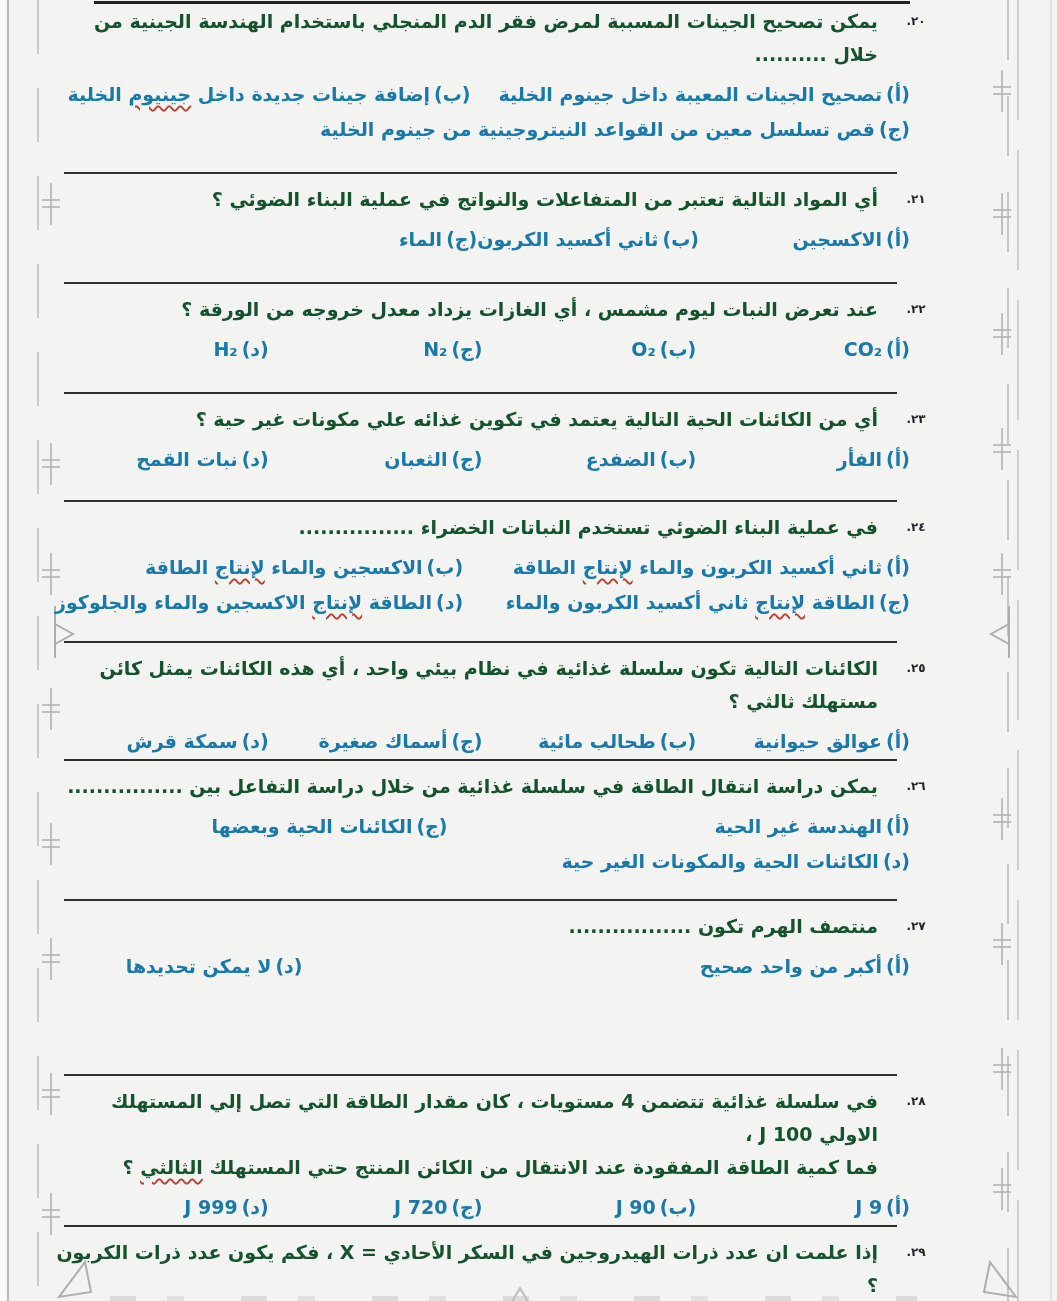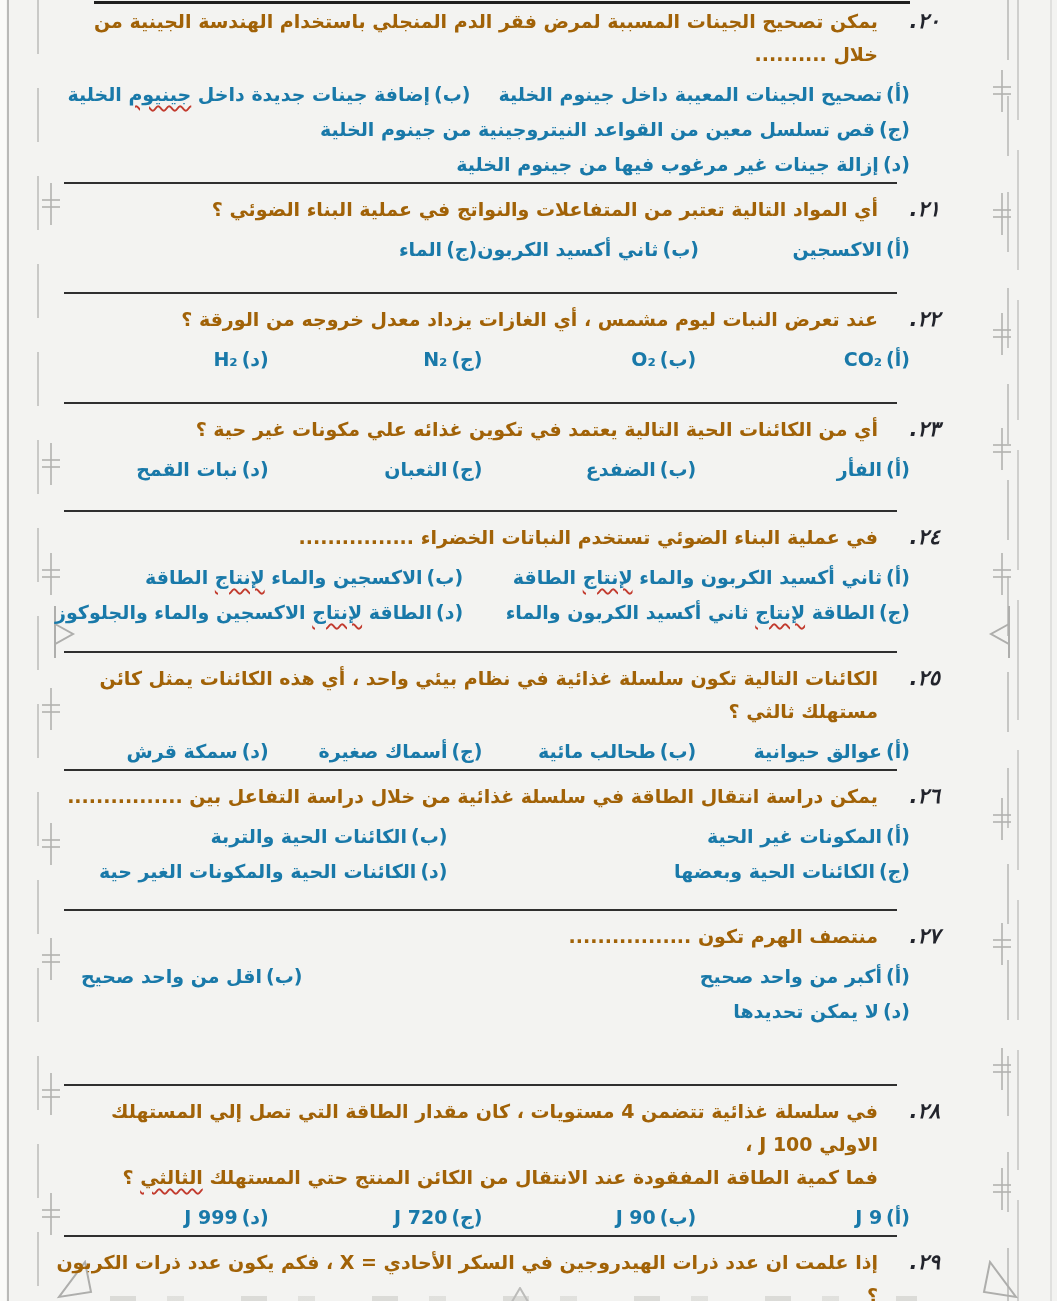--- a/index.html
+++ b/index.html
@@ -22,23 +22,23 @@
     background:repeating-linear-gradient(90deg,#d5d5d1 0 26px,transparent 26px 57px,#dcdcd8 57px 74px,transparent 74px 131px);}
   .cross{position:absolute;width:18px;height:42px;}
   .cross svg{display:block;}
   .flag{position:absolute;}
   .corner{position:absolute;}
   
   .sheet{position:absolute;top:5px;left:0;right:0;bottom:0;padding:0 117px 0 55px;}
   .q{box-sizing:border-box;}
   .sep{height:2px;background:#2f2f2f;margin:0 43px 9px 9px;}
   .qhead{display:flex;align-items:flex-start;margin-bottom:6px;}
-  .qnum{flex:0 0 auto;width:48px;font-size:21px;line-height:33px;font-weight:bold;color:#22242c;margin-left:14px;text-align:right;font-style:italic;}
+  .qnum{flex:0 0 auto;width:48px;font-size:12px;line-height:33px;font-weight:bold;color:#22242c;margin-left:14px;text-align:center;}
   .stem{flex:1 1 auto;}
-  .stem-line{font-size:19px;line-height:33px;font-weight:bold;color:#a16207;}
+  .stem-line{font-size:19px;line-height:33px;font-weight:bold;color:#14532d;}
   #q27 .stem-line:nth-child(2){padding-right:290px;}
   .opts{margin-top:2px;}
   .row4{display:grid;grid-template-columns:repeat(4,1fr);padding-right:30px;}
   .row2{display:grid;grid-template-columns:1fr 1fr;padding-right:30px;}
   .row2 .opt:nth-child(even){padding-right:35px;}
   #q20 .row2 .opt:nth-child(even){padding-right:12px;}
   #q27 .row2 .opt:nth-child(even){padding-right:180px;}
   .optline{padding-right:30px;}
   .opt{font-size:19px;line-height:35px;font-weight:bold;color:#1979a9;white-space:nowrap;}
   .opt .lbl{margin-left:4px;}
@@ -107,21 +107,20 @@
       <div class="stem">
         <div class="stem-line">يمكن تصحيح الجينات المسببة لمرض فقر الدم المنجلي باستخدام الهندسة الجينية من خلال ..........</div>
       </div>
     </div>
     <div class="opts">
       <div class="row2">
         <div class="opt"><span class="lbl">(أ)</span><span>تصحيح الجينات المعيبة داخل جينوم الخلية</span></div>
         <div class="opt"><span class="lbl">(ب)</span><span>إضافة جينات جديدة داخل </span><span class="sic">جينيوم</span><span> الخلية</span></div>
       </div>
       <div class="optline opt"><span class="lbl">(ج)</span><span>قص تسلسل معين من القواعد النيتروجينية من جينوم الخلية</span></div>
-      <div class="optline opt"><span class="lbl">(د)</span><span>إزالة جينات غير مرغوب فيها من جينوم الخلية</span></div>
     </div>
   </section>
 
   <section class="q" id="q21">
     <div class="sep"></div>
     <div class="qhead">
       <span class="qnum">٢١.</span>
       <div class="stem">
         <div class="stem-line">أي المواد التالية تعتبر من المتفاعلات والنواتج في عملية البناء الضوئي ؟</div>
       </div>
@@ -199,38 +198,36 @@
 
   <section class="q" id="q26">
     <div class="sep"></div>
     <div class="qhead">
       <span class="qnum">٢٦.</span>
       <div class="stem">
         <div class="stem-line">يمكن دراسة انتقال الطاقة في سلسلة غذائية من خلال دراسة التفاعل بين ................</div>
       </div>
     </div>
     <div class="opts row2">
-      <div class="opt"><span class="lbl">(أ)</span><span>المكونات غير الحية</span></div>
-      <div class="opt"><span class="lbl">(ب)</span><span>الكائنات الحية والتربة</span></div>
+      <div class="opt"><span class="lbl">(أ)</span><span>الهندسة غير الحية</span></div>
       <div class="opt"><span class="lbl">(ج)</span><span>الكائنات الحية وبعضها</span></div>
       <div class="opt"><span class="lbl">(د)</span><span>الكائنات الحية والمكونات الغير حية</span></div>
     </div>
   </section>
 
   <section class="q" id="q27">
     <div class="sep"></div>
     <div class="qhead">
       <span class="qnum">٢٧.</span>
       <div class="stem">
         <div class="stem-line">منتصف الهرم تكون .................</div>
       </div>
     </div>
     <div class="opts row2">
       <div class="opt"><span class="lbl">(أ)</span><span>أكبر من واحد صحيح</span></div>
-      <div class="opt"><span class="lbl">(ب)</span><span>اقل من واحد صحيح</span></div>
       <div class="opt"><span class="lbl">(د)</span><span>لا يمكن تحديدها</span></div>
     </div>
   </section>
 
   <section class="q" id="q28">
     <div class="sep"></div>
     <div class="qhead">
       <span class="qnum">٢٨.</span>
       <div class="stem">
         <div class="stem-line">في سلسلة غذائية تتضمن 4 مستويات ، كان مقدار الطاقة التي تصل إلي المستهلك الاولي 100 J ،</div>

